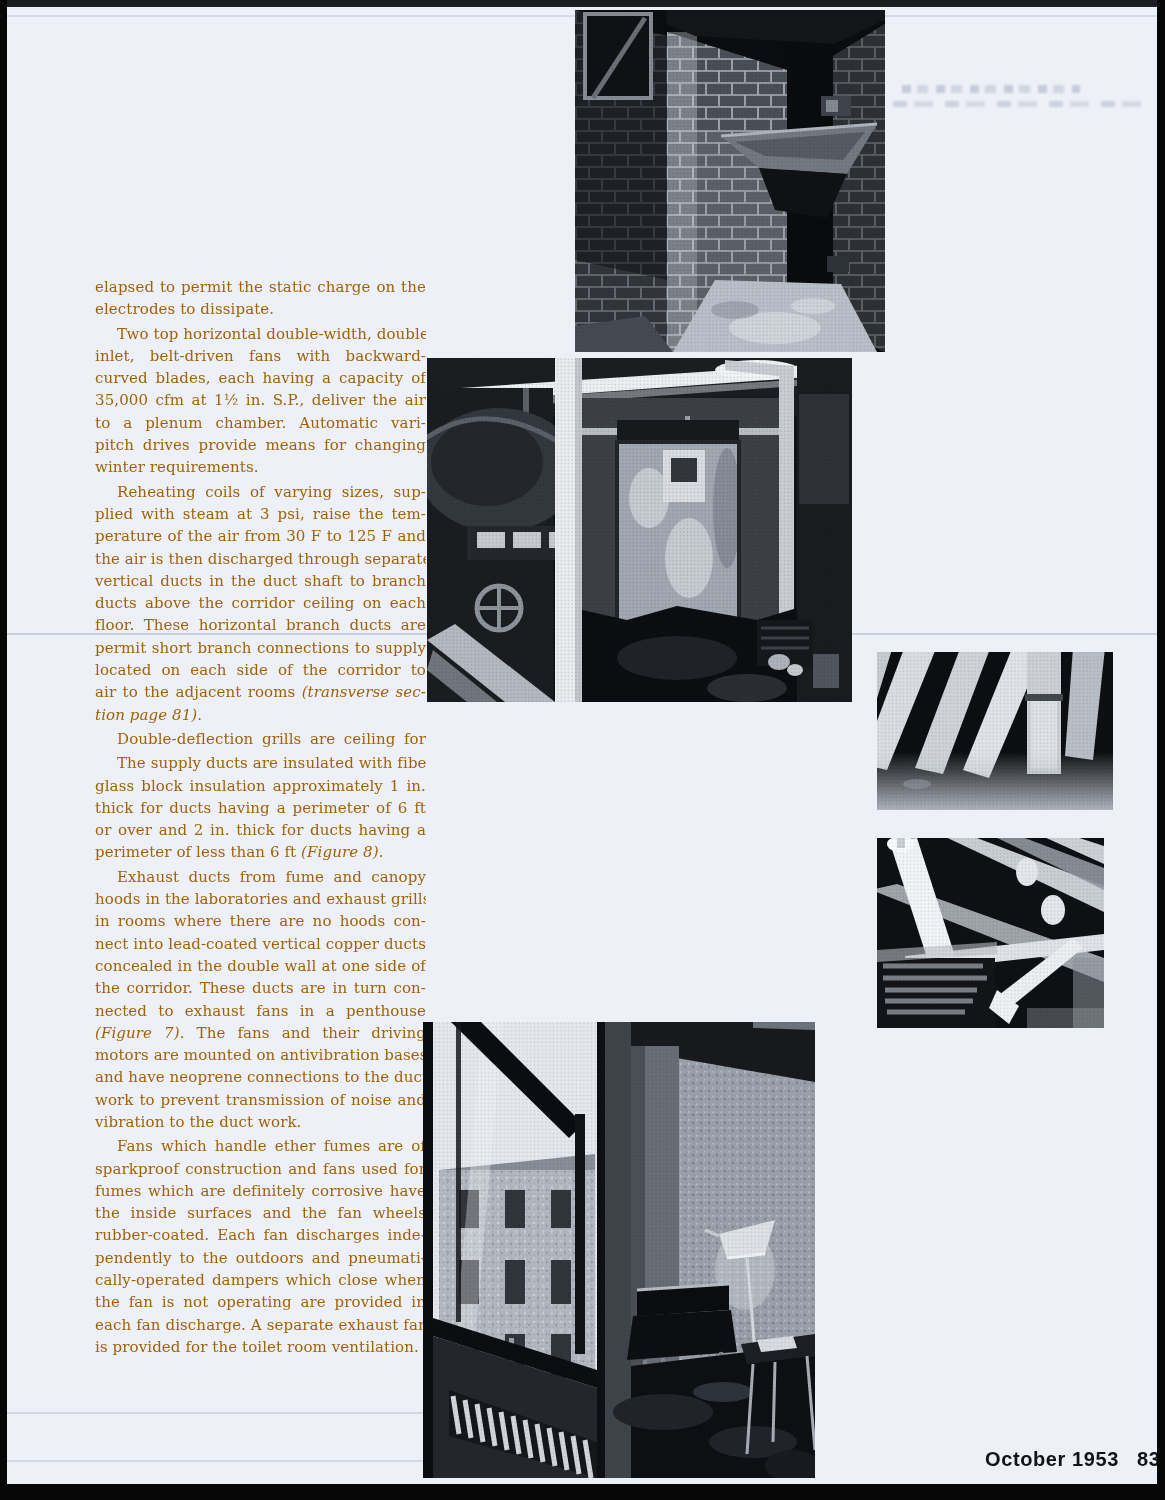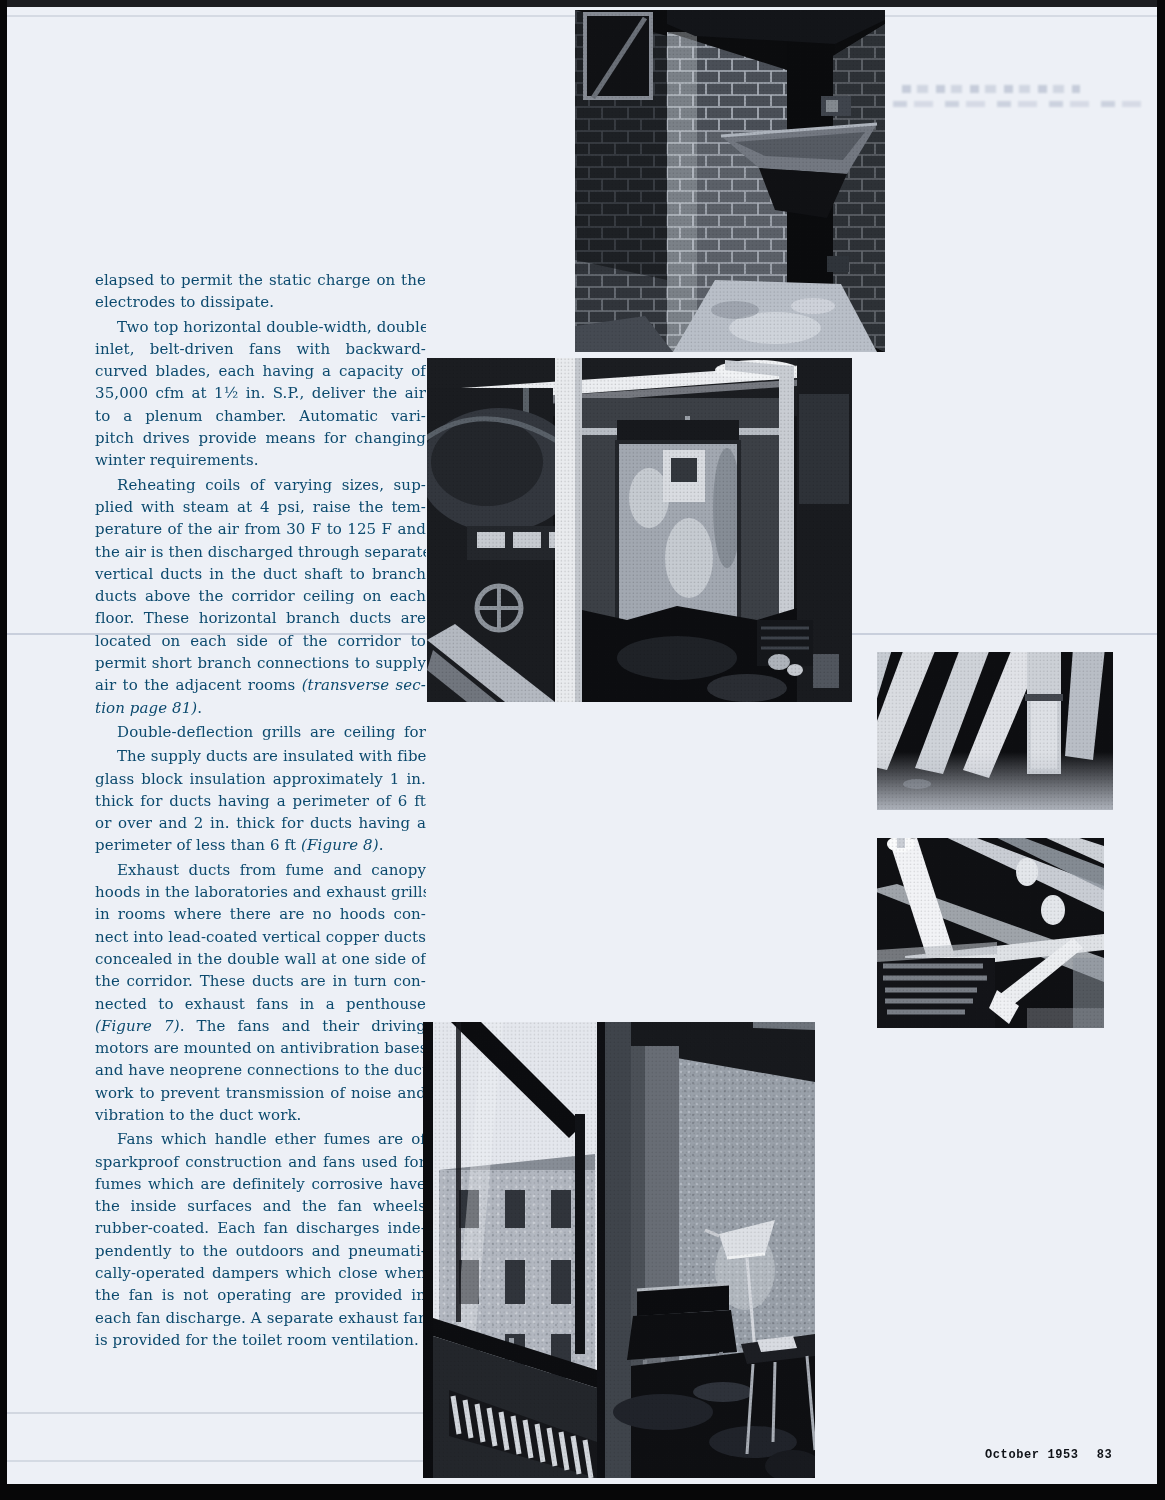--- a/index.html
+++ b/index.html
@@ -18,40 +18,40 @@
   
   .scanline{position:absolute;height:2px;z-index:1;}
   
   .ghost{position:absolute;z-index:1;filter:blur(1px);}
   .ghost.r1{left:902px;top:85px;width:178px;height:8px;
     background:repeating-linear-gradient(90deg,rgba(110,125,155,.30) 0 9px,transparent 9px 15px,rgba(110,125,155,.22) 15px 26px,transparent 26px 34px);}
   .ghost.r2{left:893px;top:101px;width:258px;height:6px;
     background:repeating-linear-gradient(90deg,rgba(110,125,155,.26) 0 14px,transparent 14px 21px,rgba(110,125,155,.18) 21px 40px,transparent 40px 52px);}
   
   .article{
-    position:absolute;left:95px;top:269px;width:331px;z-index:2;
-    font-size:15px;line-height:22.3px;color:#0c4a6e;
+    position:absolute;left:95px;top:276px;width:331px;z-index:2;
+    font-size:15px;line-height:22.3px;color:#a16207;
     letter-spacing:.1px;
   }
   .para{margin:0 0 2px 0;}
   .para.indent .line:first-child{text-indent:22px;}
   .line{
     text-align:justify;text-align-last:justify;
     height:22.3px;overflow:hidden;white-space:nowrap;
   }
   .line.last{text-align-last:left;}
   .line i{font-style:italic;}
   
   figure{margin:0;position:absolute;z-index:3;}
   figure svg{display:block;width:100%;height:100%;}
   
   .footer{
     position:absolute;left:985px;top:1448px;z-index:4;
-    font-family:Liberation Mono, monospace;
-    font-weight:bold;font-size:12px;color:#101318;letter-spacing:.6px;
+    font-family:Liberation Sans, sans-serif;
+    font-weight:bold;font-size:20px;color:#101318;letter-spacing:.6px;
     white-space:nowrap;
     text-align:right;
   }
   .footer .pgnum{margin-left:18px;}
 </style>
 </head>
 <body>
 
 <div class="page">
 
@@ -71,28 +71,28 @@
         <div class="line">Two top horizontal double-width, double-</div>
         <div class="line">inlet, belt-driven fans with backward-</div>
         <div class="line">curved blades, each having a capacity of</div>
         <div class="line">35,000 cfm at 1½ in. S.P., deliver the air</div>
         <div class="line">to a plenum chamber. Automatic vari-</div>
         <div class="line">pitch drives provide means for changing</div>
         <div class="line last">winter requirements.</div>
       </div>
       <div class="para indent">
         <div class="line">Reheating coils of varying sizes, sup-</div>
-        <div class="line">plied with steam at 4 psi, raise the tem-</div>
+        <div class="line">plied with steam at 3 psi, raise the tem-</div>
         <div class="line">perature of the air from 30 F to 125 F and</div>
         <div class="line">the air is then discharged through separate</div>
         <div class="line">vertical ducts in the duct shaft to branch</div>
         <div class="line">ducts above the corridor ceiling on each</div>
         <div class="line">floor. These horizontal branch ducts are</div>
+        <div class="line">permit short branch connections to supply</div>
         <div class="line">located on each side of the corridor to</div>
-        <div class="line">permit short branch connections to supply</div>
         <div class="line">air to the adjacent rooms <i>(transverse sec-</i></div>
         <div class="line last"><i>tion page 81)</i>.</div>
       </div>
       <div class="para indent">
         <div class="line">Double-deflection grills are ceiling for</div>
       </div>
       <div class="para indent">
         <div class="line">The supply ducts are insulated with fiber-</div>
         <div class="line">glass block insulation approximately 1 in.</div>
         <div class="line">thick for ducts having a perimeter of 6 ft</div>

